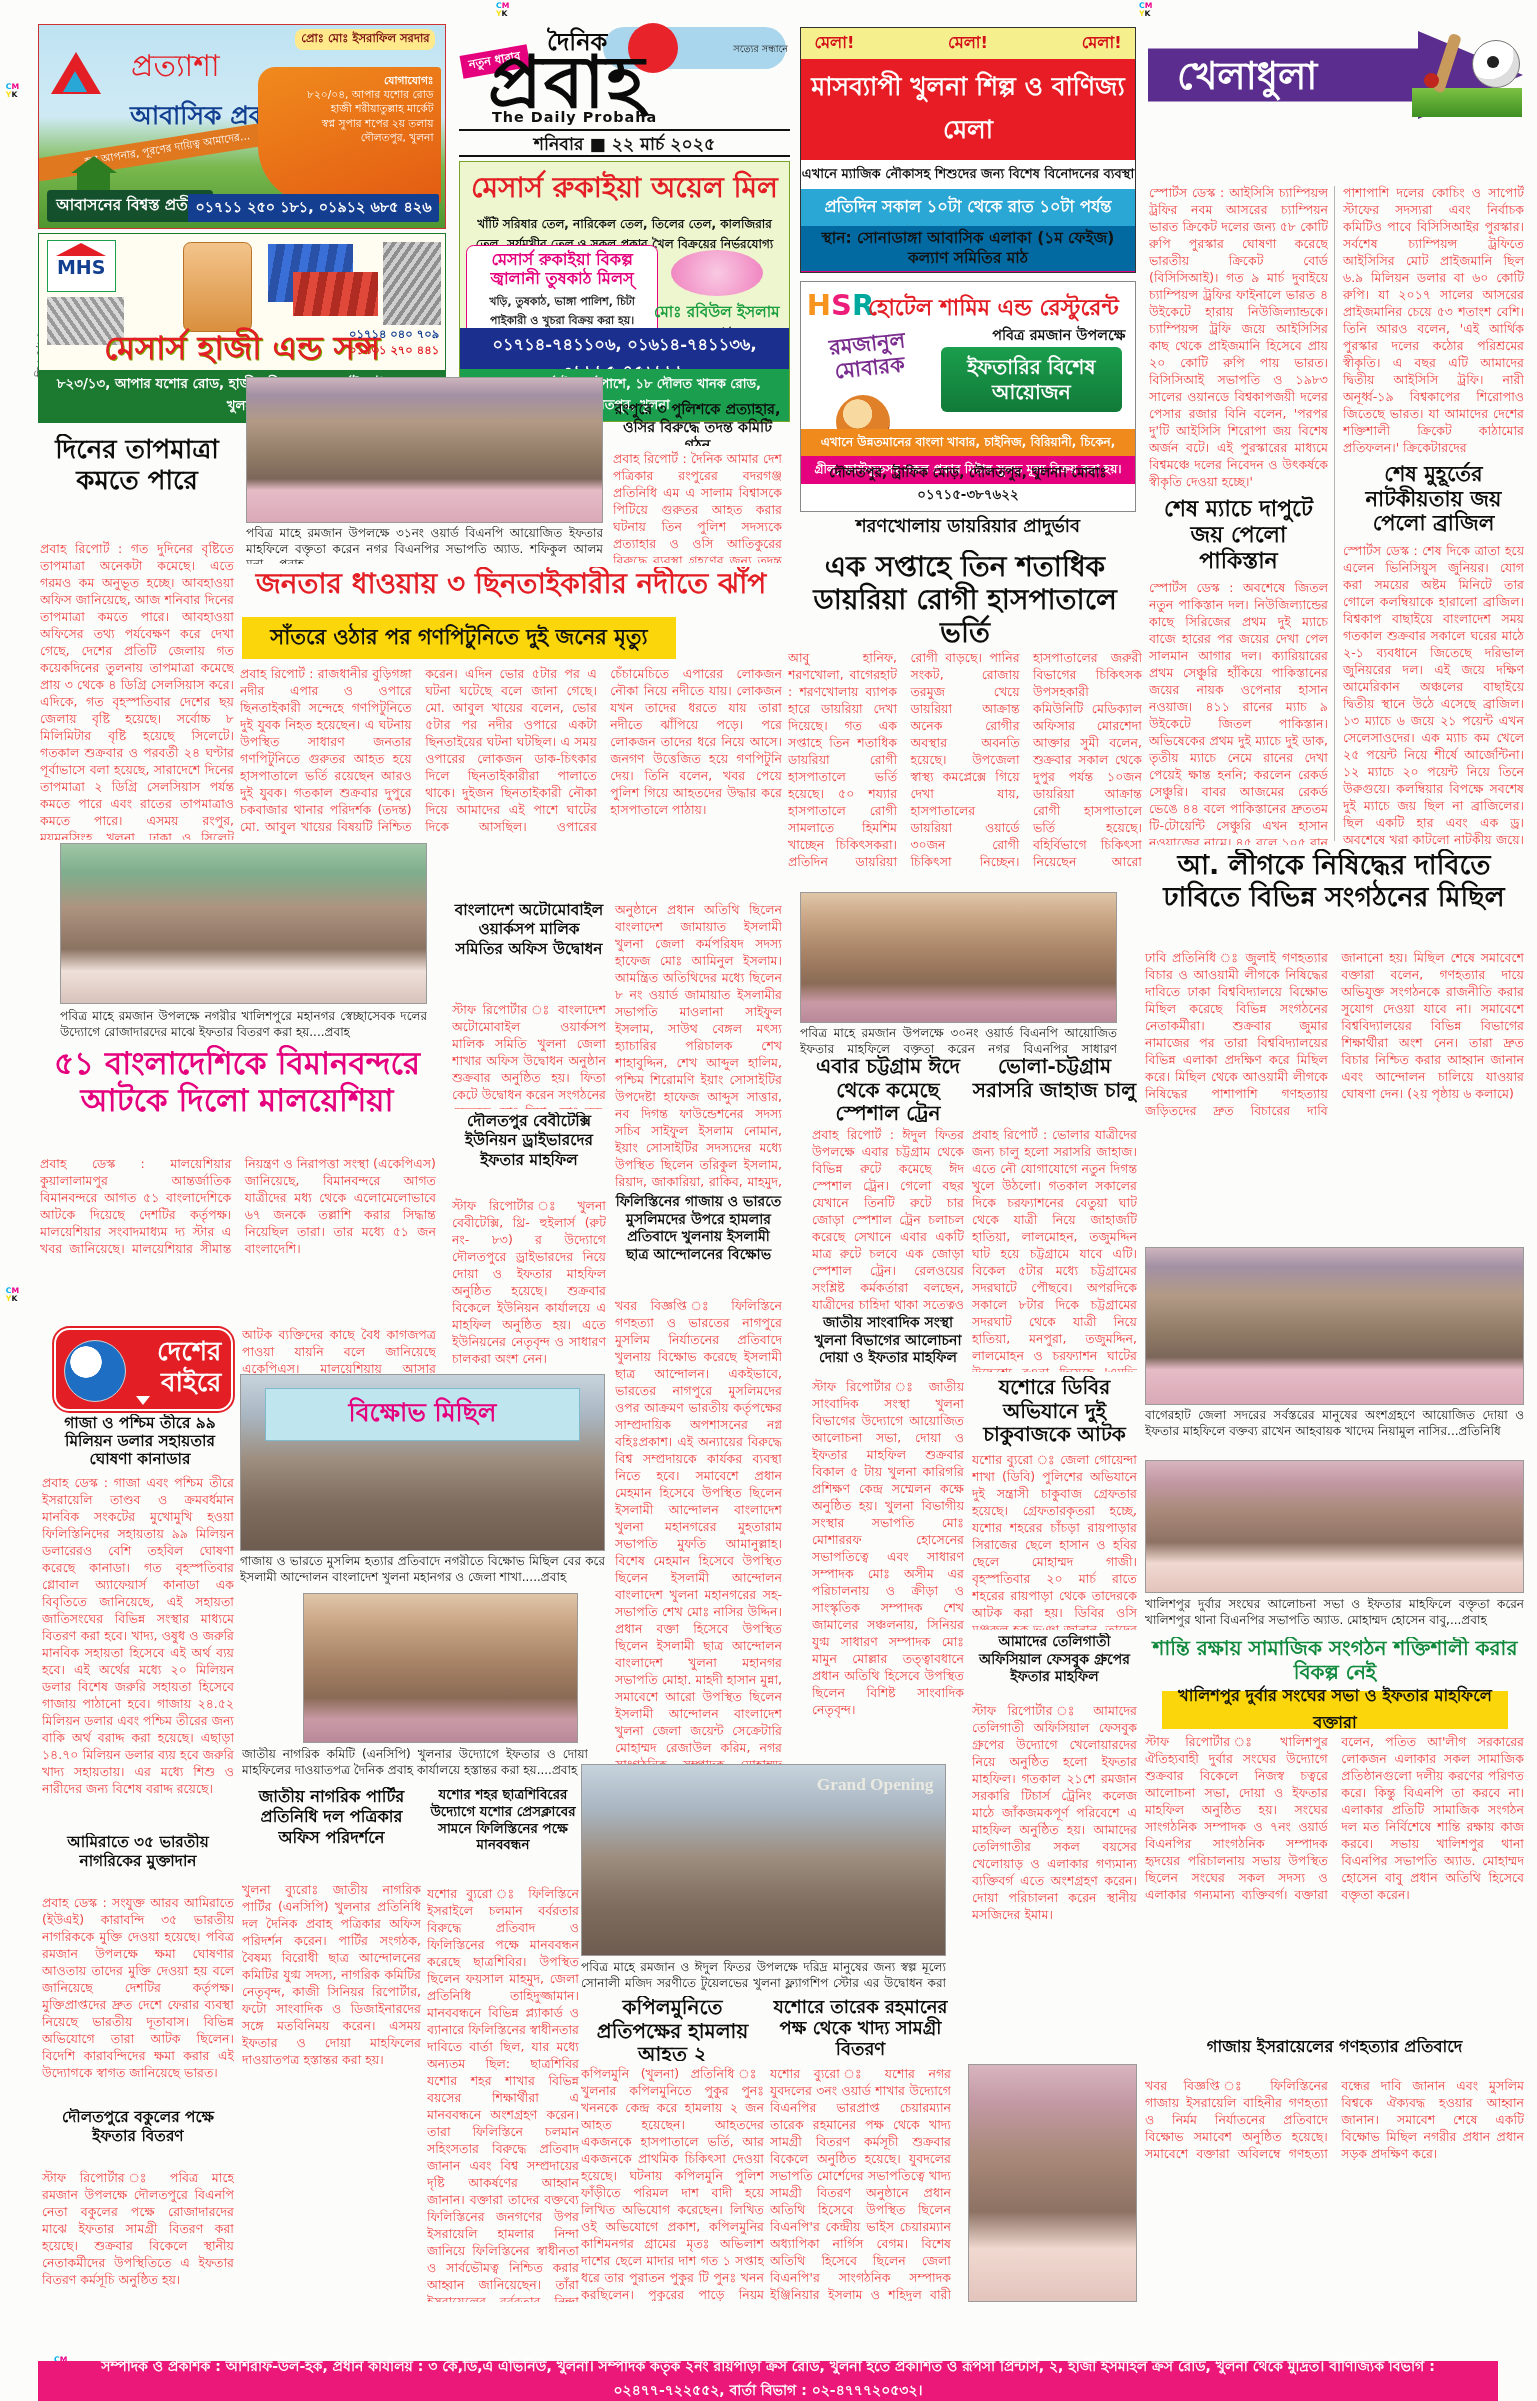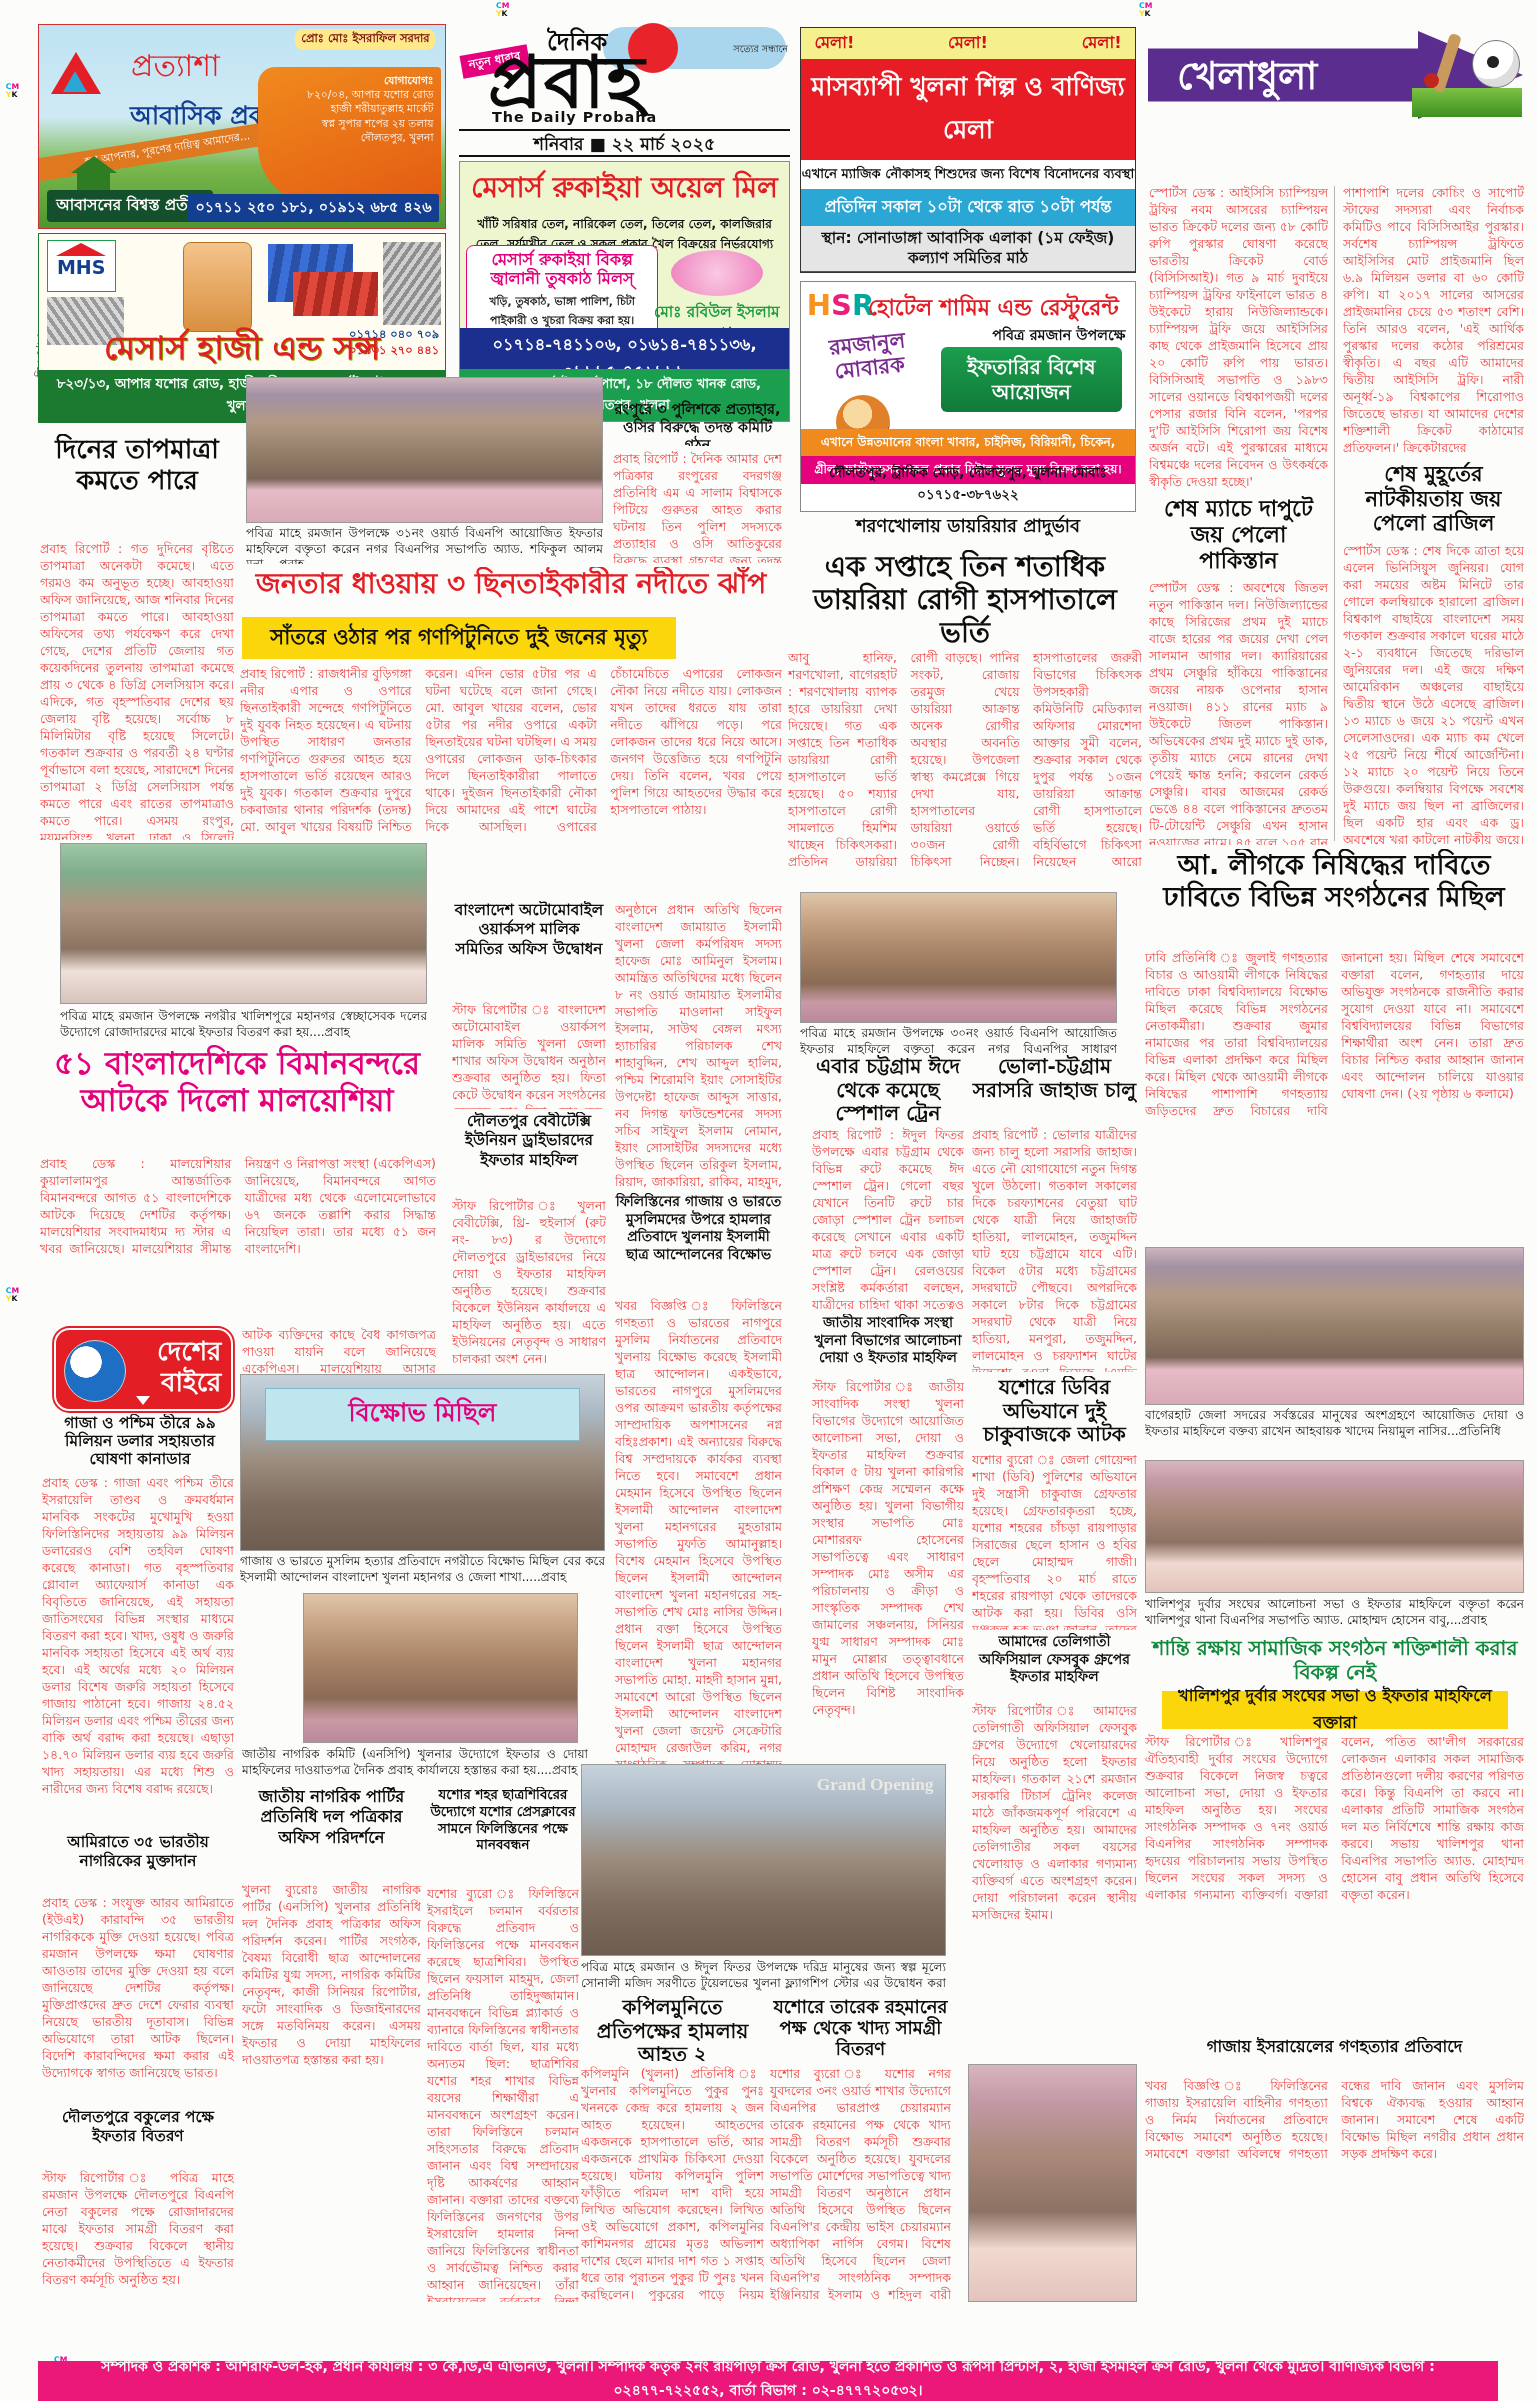--- a/index.html
+++ b/index.html
@@ -120,21 +120,21 @@
 
   <div class="b" style="left:800px;top:27px;width:336px;height:246px;border:1.9px solid #333;overflow:hidden">
     <div style="background:#f5ef8e;height:31px;display:flex;justify-content:space-between;align-items:center;padding:0 13.4px;font-weight:900;color:#d40f18;font-size:16.3px">
       <span>মেলা!</span>
         <span>মেলা!</span>
         <span>মেলা!</span>
     </div>
     <div style="background:#e81c24;color:#fff;font-size:25px;font-weight:900;text-align:center;padding:7.7px 0">মাসব্যাপী খুলনা শিল্প ও বাণিজ্য মেলা</div>
     <div style="background:#fff;color:#111;font-size:13px;font-weight:bold;text-align:center;padding:3.8px 0">এখানে ম্যাজিক নৌকাসহ শিশুদের জন্য বিশেষ বিনোদনের ব্যবস্থা</div>
     <div style="background:#2aa7d4;color:#fff;font-size:16.3px;font-weight:bold;text-align:center;padding:4.8px 0">প্রতিদিন সকাল ১০টা থেকে রাত ১০টা পর্যন্ত</div>
-    <div style="background:#e5e5e5;color:#111;font-size:15.4px;font-weight:bold;text-align:center;padding:2.9px 0;line-height:1.3">
+    <div style="background:#0369a1;color:#111;font-size:15.4px;font-weight:bold;text-align:center;padding:2.9px 0;line-height:1.3">
       <div>স্থান: সোনাডাঙ্গা আবাসিক এলাকা (১ম ফেইজ)</div>
       <div>কল্যাণ সমিতির মাঠ</div>
     </div>
     <div style="background:#e5007d;color:#fff;font-size:12.5px;font-weight:bold;text-align:center;padding:4.8px 0">সার্বিক সহযোগিতায়: খুলনা মেট্রোপলিটন পুলিশ (কেএমপি)</div>
 
   </div>
 
   <div class="b" style="left:800px;top:281px;width:336px;height:231px;border:1.9px solid #888;background:#fff;overflow:hidden">
     <div style="position:absolute;left:5.8px;top:5.8px;font-size:29px;font-weight:900"><span style="color:#f7941d">H</span><span style="color:#ec1e79">S</span><span style="color:#00a99d">R</span></div>
     <div style="position:absolute;left:67px;top:7.7px;font-size:22px;font-weight:900;color:#e31e25">হোটেল শামিম এন্ড রেস্টুরেন্ট</div>

